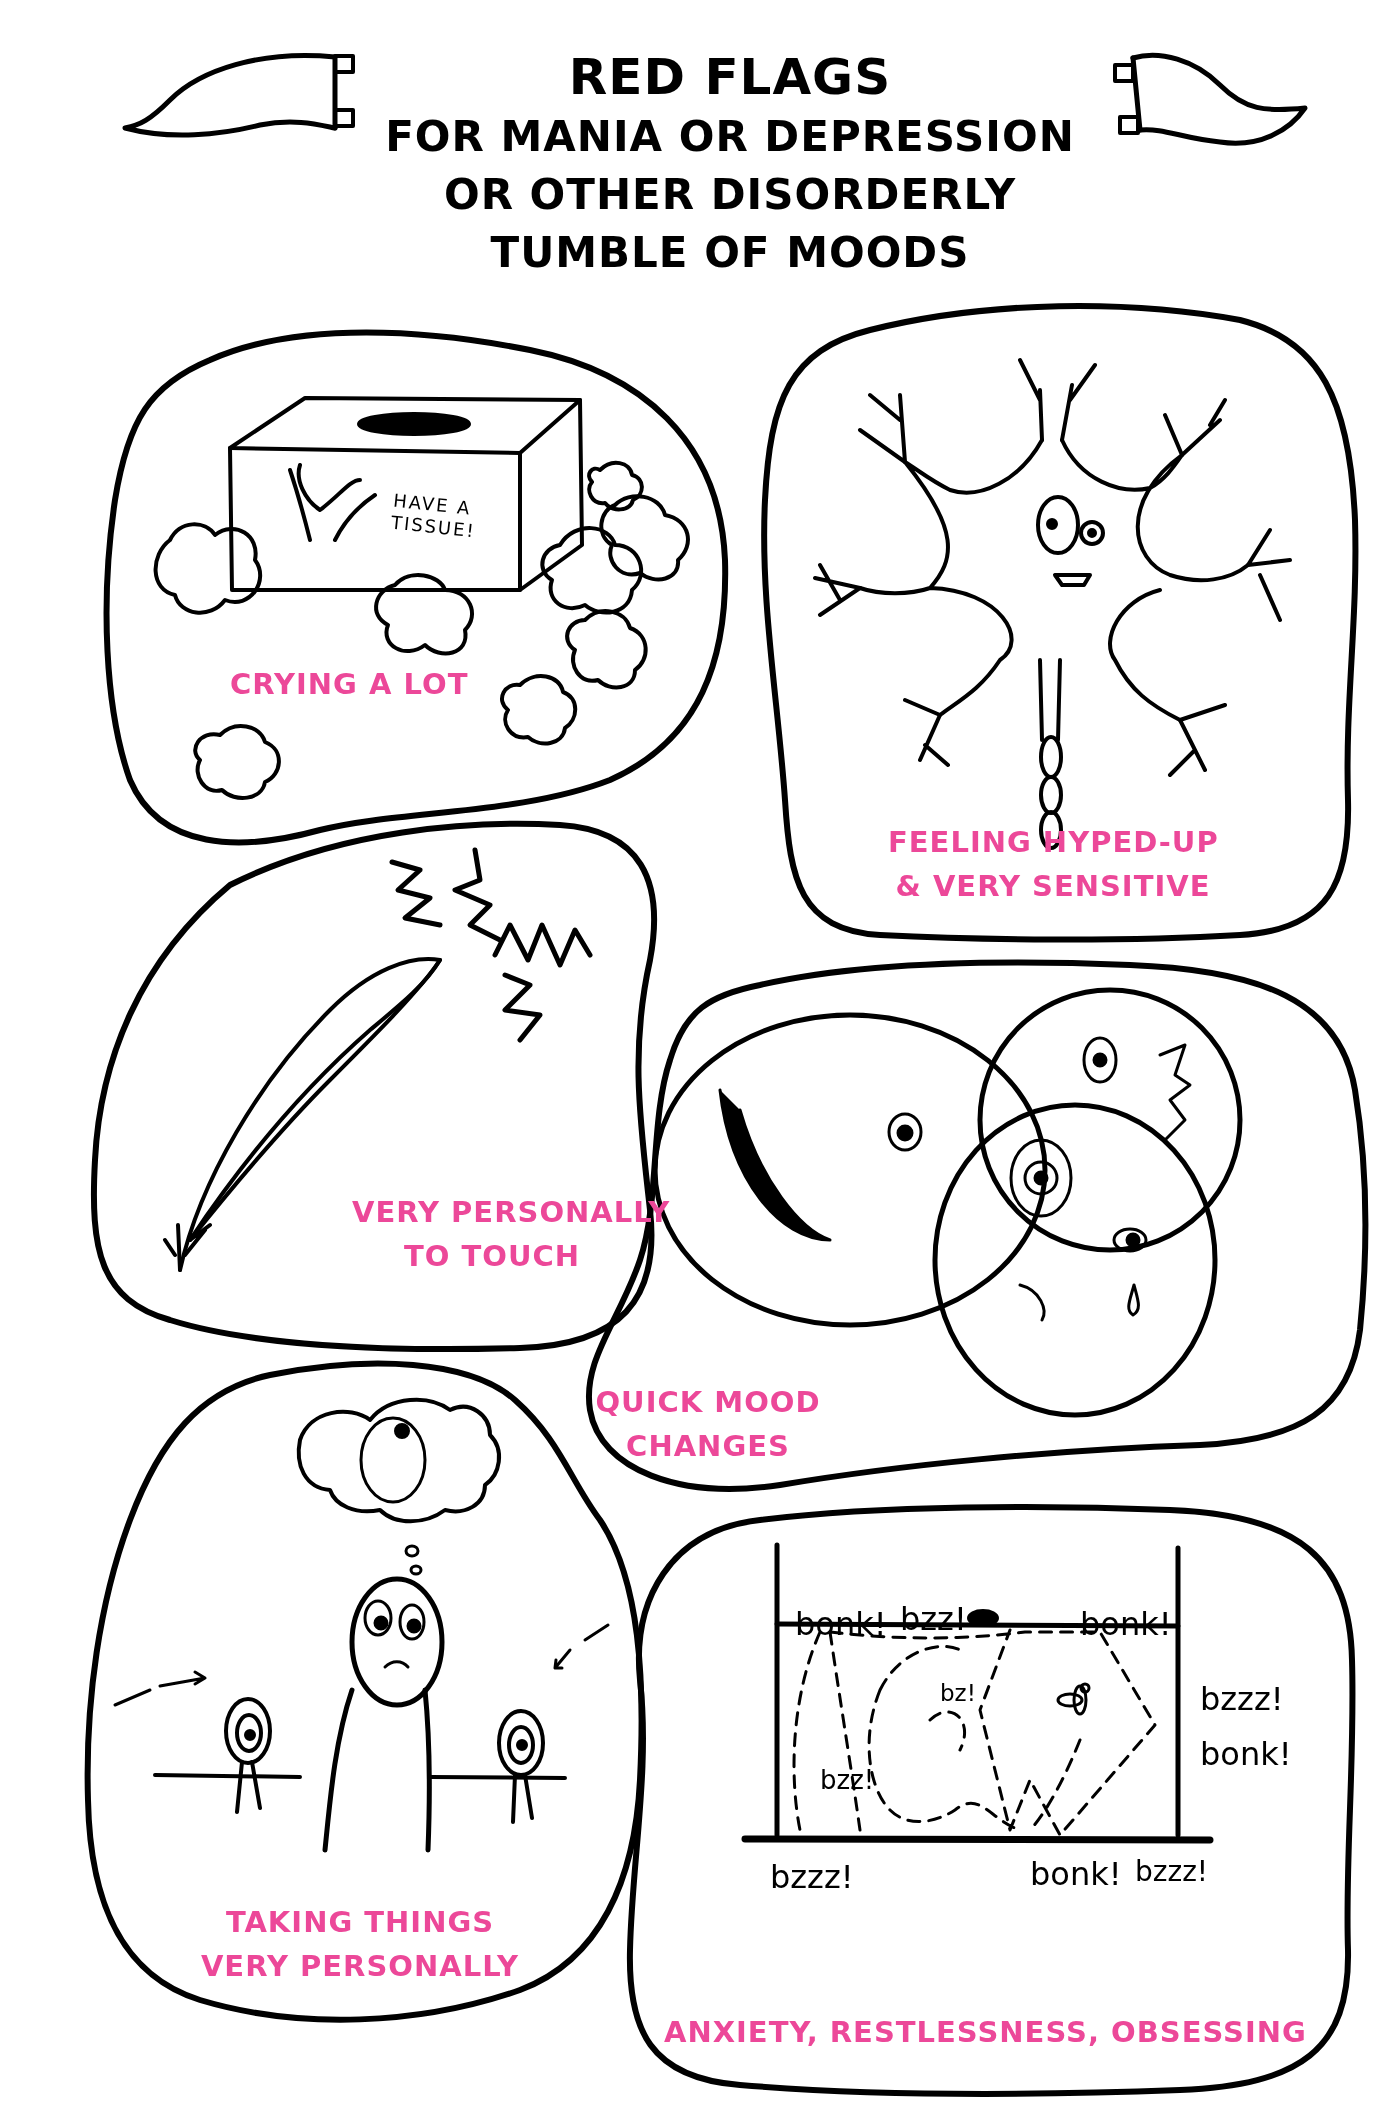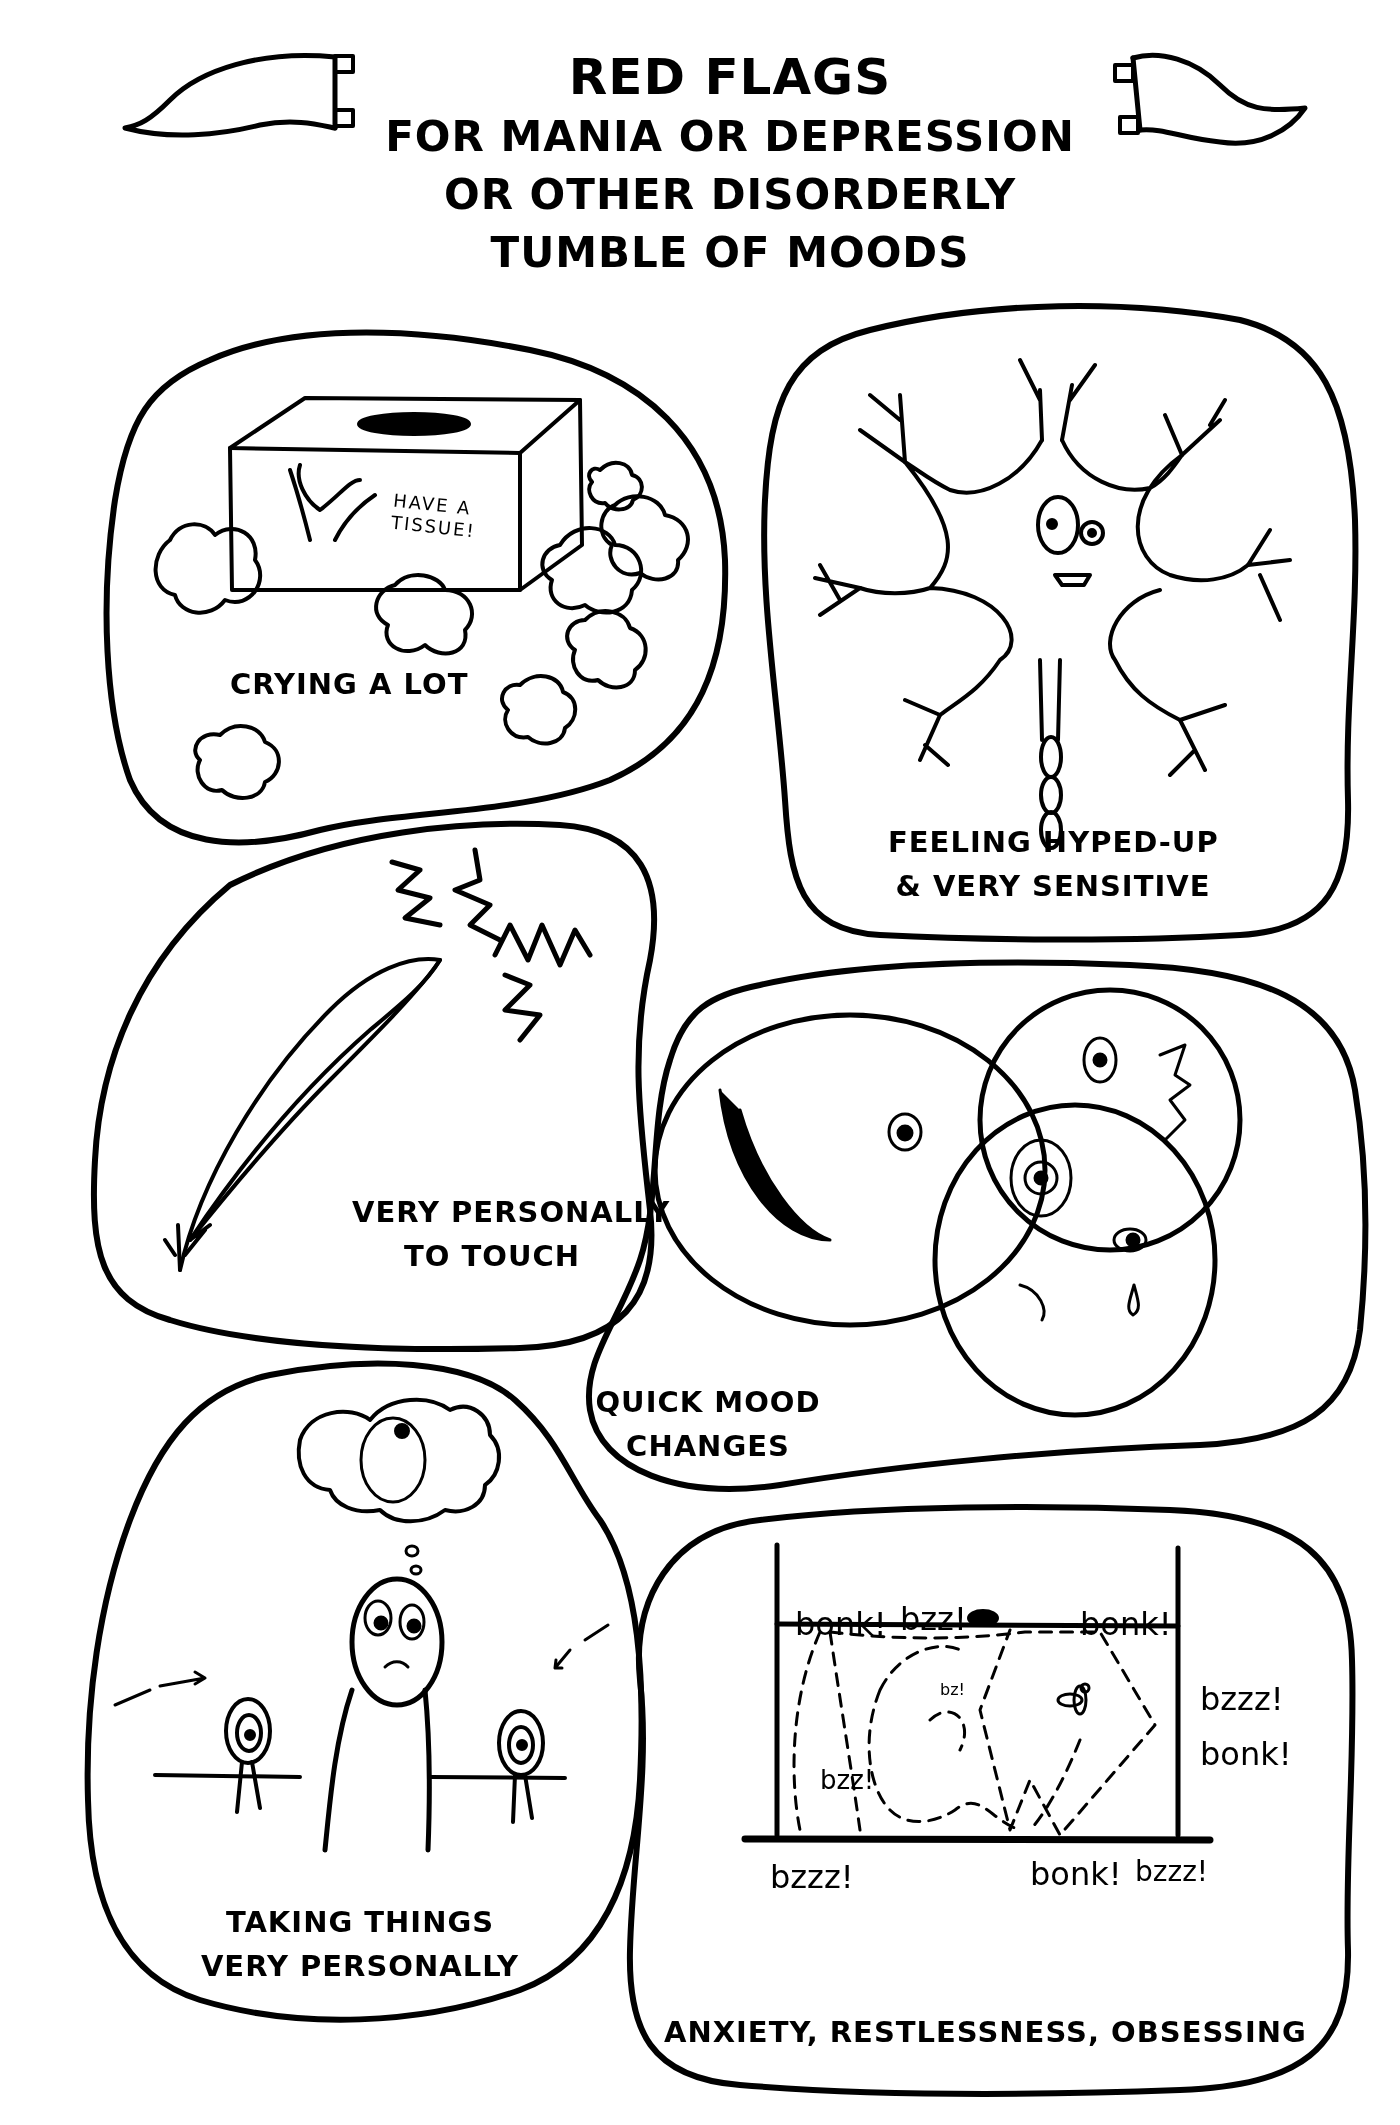--- a/index.html
+++ b/index.html
@@ -3,21 +3,21 @@
 <meta charset="utf-8">
 <style>
   html,body{margin:0;padding:0;background:#ffffff;}
   body{width:1400px;height:2125px;position:relative;overflow:hidden;font-family:"DejaVu Sans",sans-serif;color:#000;}
   svg.layer{position:absolute;left:0;top:0;width:1400px;height:2125px;}
   .title{position:absolute;left:0;width:1460px;text-align:center;font-family:"DejaVu Sans",sans-serif;font-weight:bold;letter-spacing:1px;color:#000;}
   .t1{top:48px;font-size:50px;}
   .t2{top:112px;font-size:42px;}
   .t3{top:170px;font-size:42px;}
   .t4{top:228px;font-size:42px;}
-  .cap{position:absolute;font-family:"DejaVu Sans",sans-serif;font-weight:bold;font-size:29px;line-height:44px;letter-spacing:1px;color:#000000;white-space:nowrap;}
+  .cap{position:absolute;font-family:"DejaVu Sans",sans-serif;font-weight:bold;font-size:29px;line-height:44px;letter-spacing:1px;color:#ec4899;white-space:nowrap;}
   .hand{position:absolute;font-family:"DejaVu Sans",sans-serif;font-size:32px;color:#000;white-space:nowrap;}
   .box-text{position:absolute;font-family:"DejaVu Sans",sans-serif;font-size:18px;line-height:22px;letter-spacing:2px;transform:rotate(6deg);}
 </style>
 </head>
 <body>
 
 <svg class="layer" viewBox="0 0 1400 2125" fill="none" stroke="#000" stroke-linecap="round" stroke-linejoin="round">
 
   <g stroke-width="5">
     <path d="M335,57 C260,50 200,70 170,100 C150,120 140,125 125,128 C170,140 220,135 260,125 C295,118 320,125 335,128"></path>
@@ -190,21 +190,21 @@
 <div class="cap" style="left:200px;top:1900px;text-align:center;width:320px;">
   <div>TAKING THINGS</div>
   <div>VERY PERSONALLY</div>
 </div>
 
 <div class="hand" style="left:795px;top:1605px;">bonk!</div>
 <div class="hand" style="left:900px;top:1600px;">bzz!</div>
 <div class="hand" style="left:1080px;top:1605px;">bonk!</div>
 <div class="hand" style="left:1200px;top:1680px;">bzzz!</div>
 <div class="hand" style="left:1200px;top:1735px;">bonk!</div>
-<div class="hand" style="left:940px;top:1680px;font-size:16px;">bz!</div>
+<div class="hand" style="left:940px;top:1680px;font-size:23px;">bz!</div>
 <div class="hand" style="left:820px;top:1765px;font-size:26px;">bzz!</div>
 <div class="hand" style="left:770px;top:1858px;">bzzz!</div>
 <div class="hand" style="left:1030px;top:1855px;">bonk!</div>
 <div class="hand" style="left:1135px;top:1855px;font-size:28px;">bzzz!</div>
 
 <div class="cap" style="left:664px;top:1978px;margin-top:32px;">
   <div>ANXIETY, RESTLESSNESS, OBSESSING</div>
 </div>
 
 </body></html>

